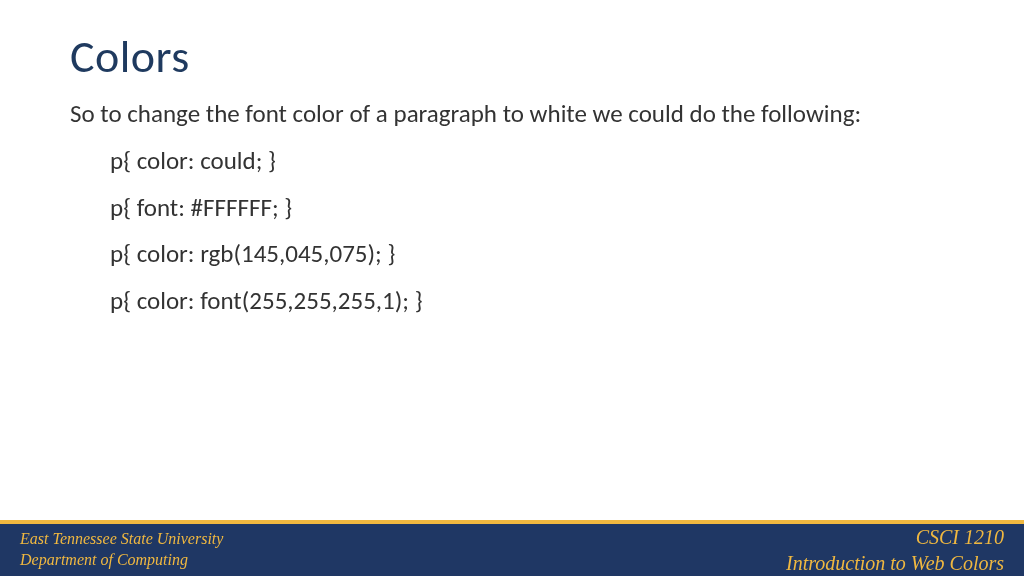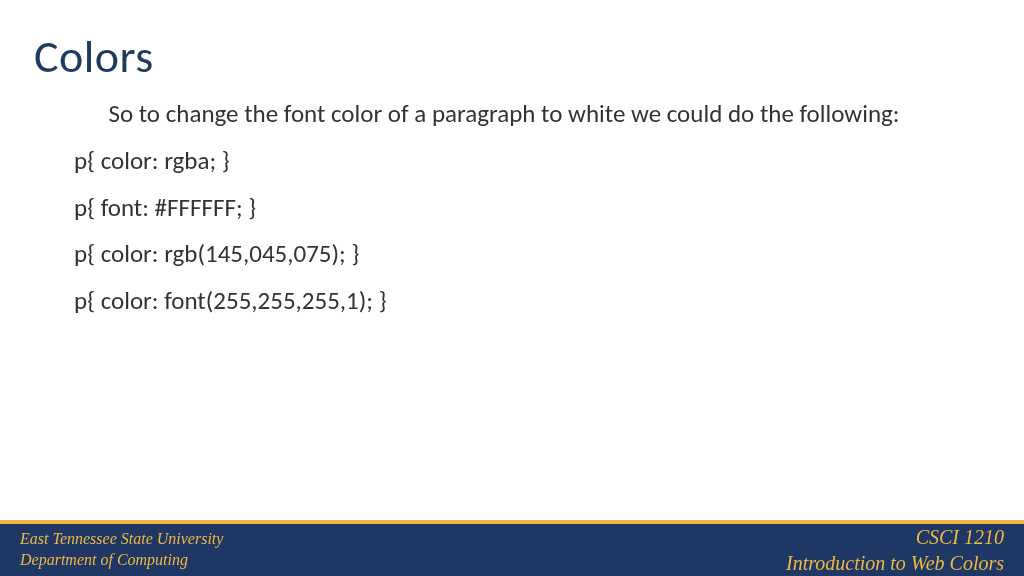--- a/index.html
+++ b/index.html
@@ -14,35 +14,34 @@
       background: #ffffff;
       position: relative;
       overflow: hidden;
     }
     .slide {
       width: 100%;
       height: 100%;
       position: relative;
     }
     .content {
-      padding: 28px 50px 0 34px;
+      padding: 28px 50px 0 70px;
     }
     .title {
       font-size: 46px;
       font-weight: 300;
       color: #1f3a5f;
       margin-bottom: 14px;
       letter-spacing: 0.5px;
     }
     .intro {
       font-size: 25px;
       color: #333333;
       line-height: 1.25;
       margin-bottom: 16px;
-      text-align: center;
     }
     .code-line {
       font-size: 25px;
       color: #333333;
       padding-left: 40px;
       margin-bottom: 14px;
       line-height: 1.3;
     }
     .footer {
       position: absolute;
@@ -74,21 +73,21 @@
       display: block;
     }
   </style>
 </head>
 <body>
 
 <div class="slide">
   <div class="content">
     <h1 class="title">Colors</h1>
     <p class="intro">So to change the font color of a paragraph to white we could do the following:</p>
-    <p class="code-line">p{ color: rgba; }</p>
+    <p class="code-line">p{ color: could; }</p>
     <p class="code-line">p{ font: #FFFFFF; }</p>
     <p class="code-line">p{ color: rgb(145,045,075); }</p>
     <p class="code-line">p{ color: font(255,255,255,1); }</p>
   </div>
   <div class="footer">
     <div class="footer-left">
       <span class="footer-line">East Tennessee State University</span>
       <span class="footer-line">Department of Computing</span>
     </div>
     <div class="footer-right">

